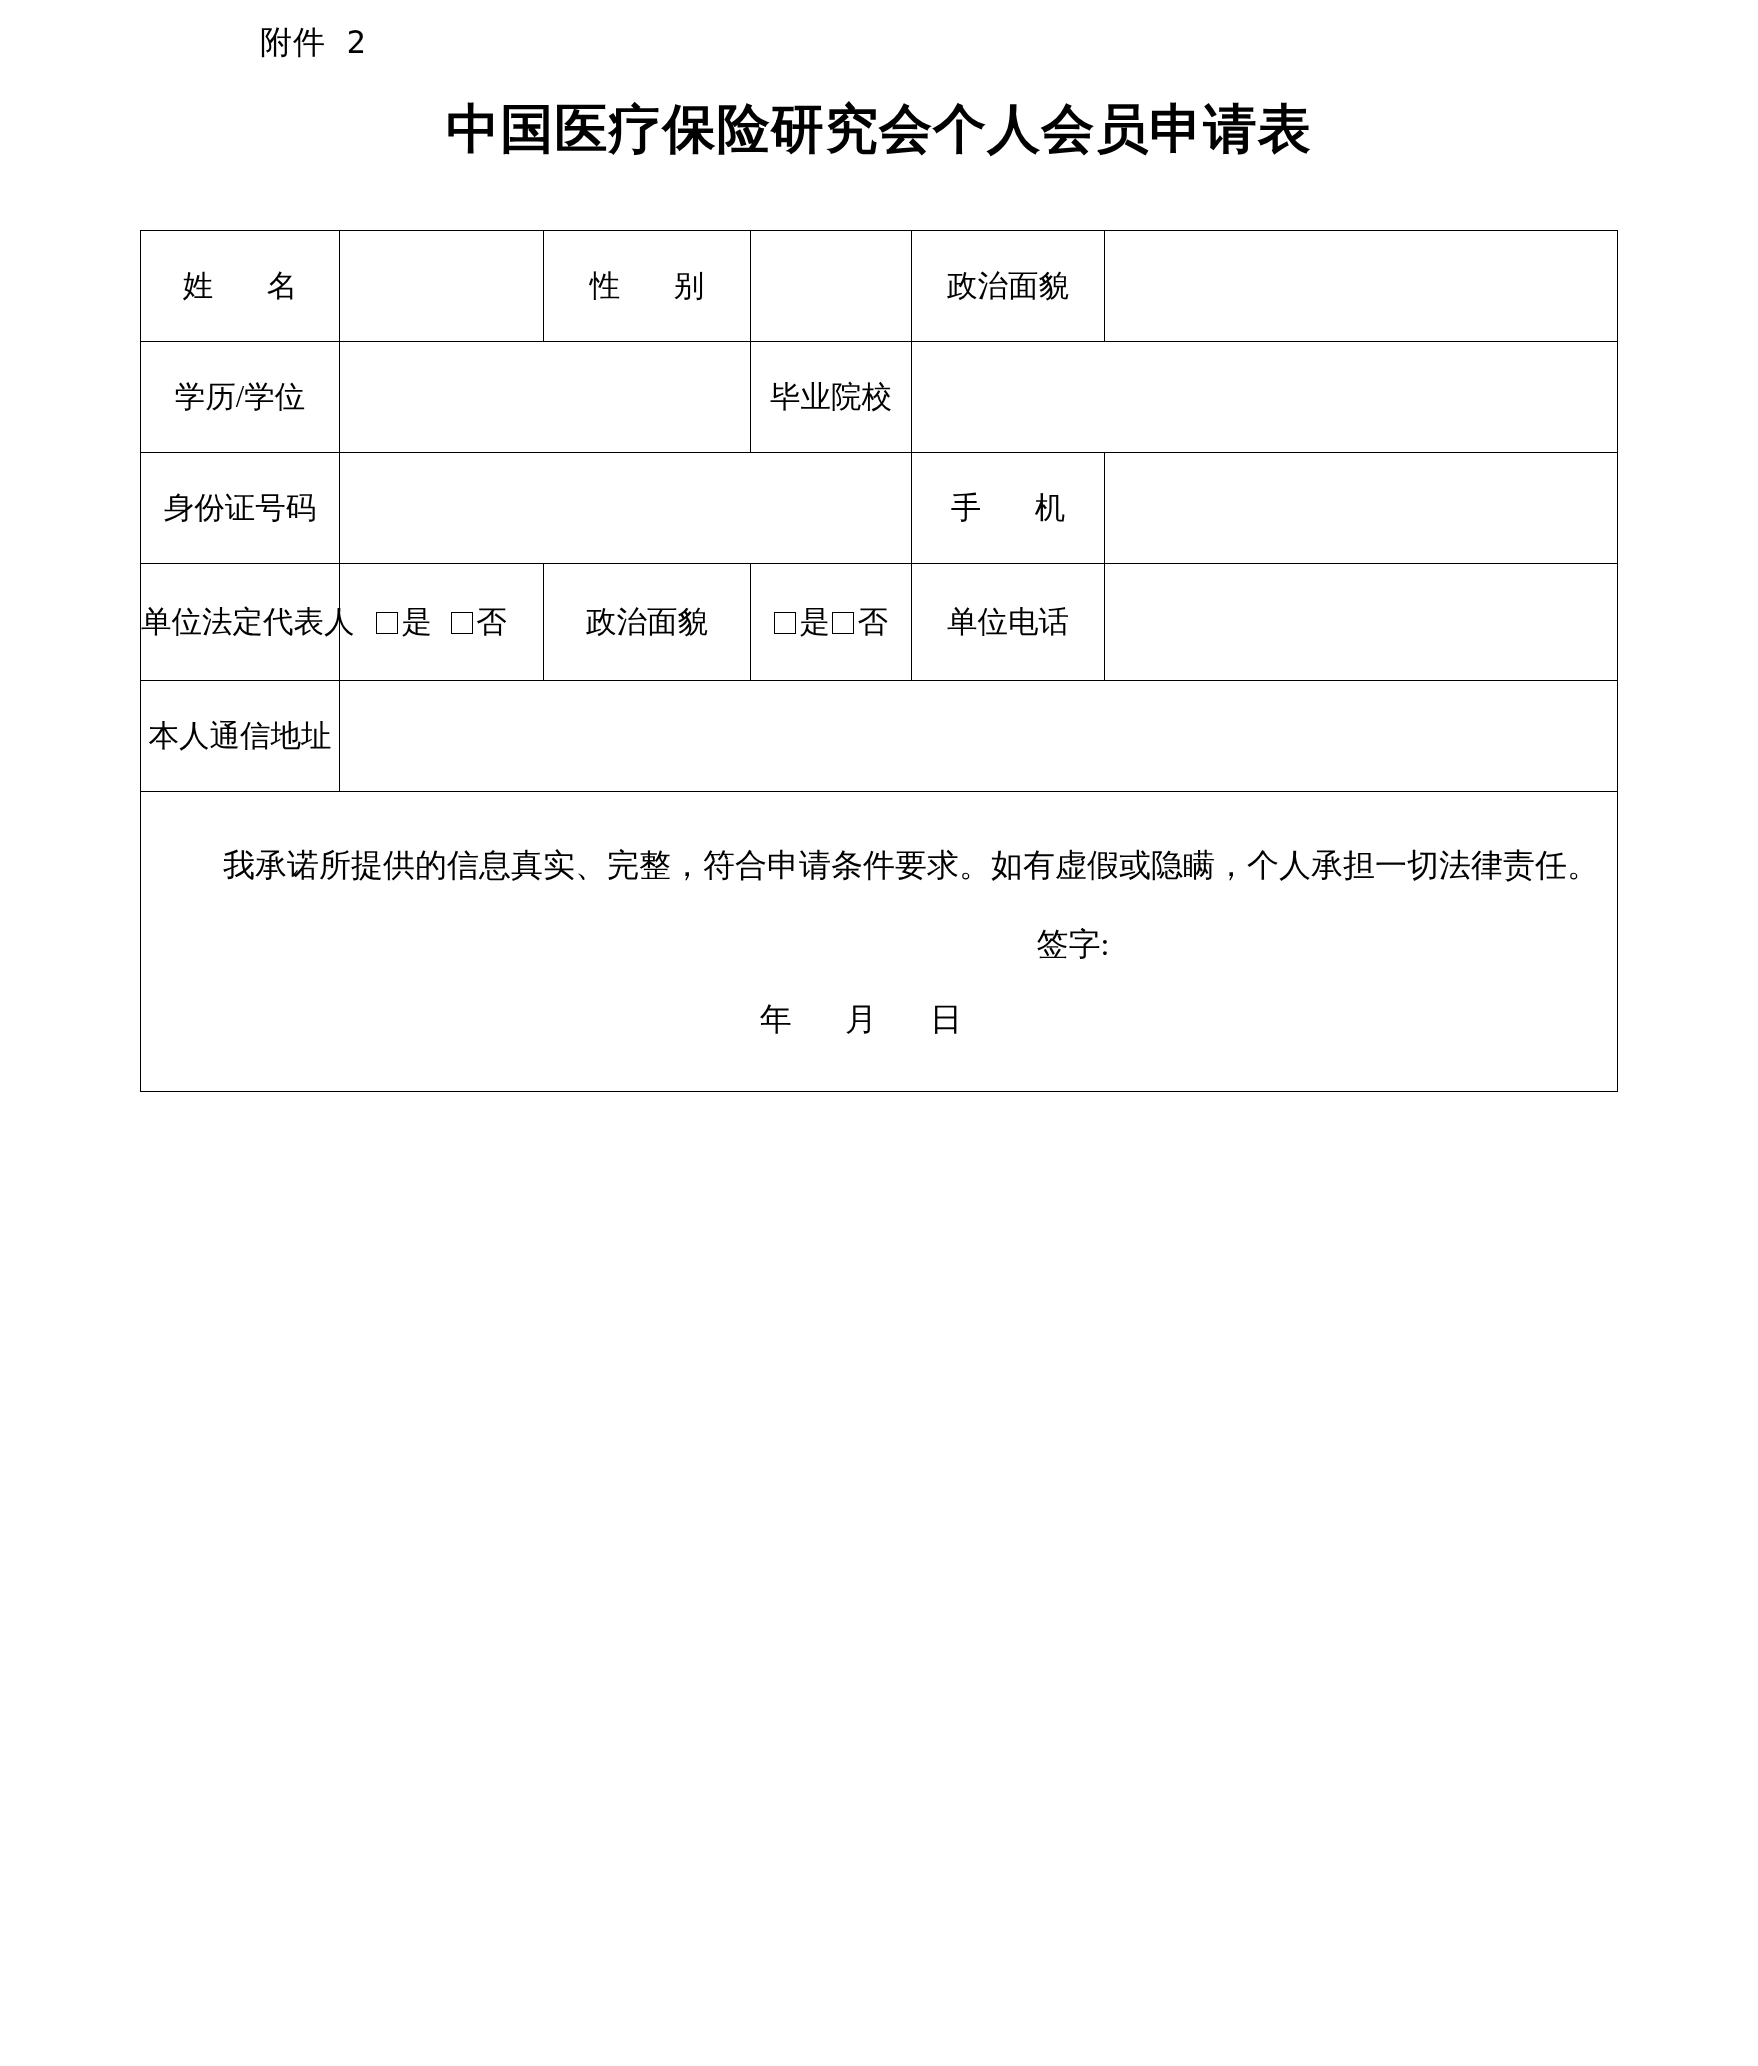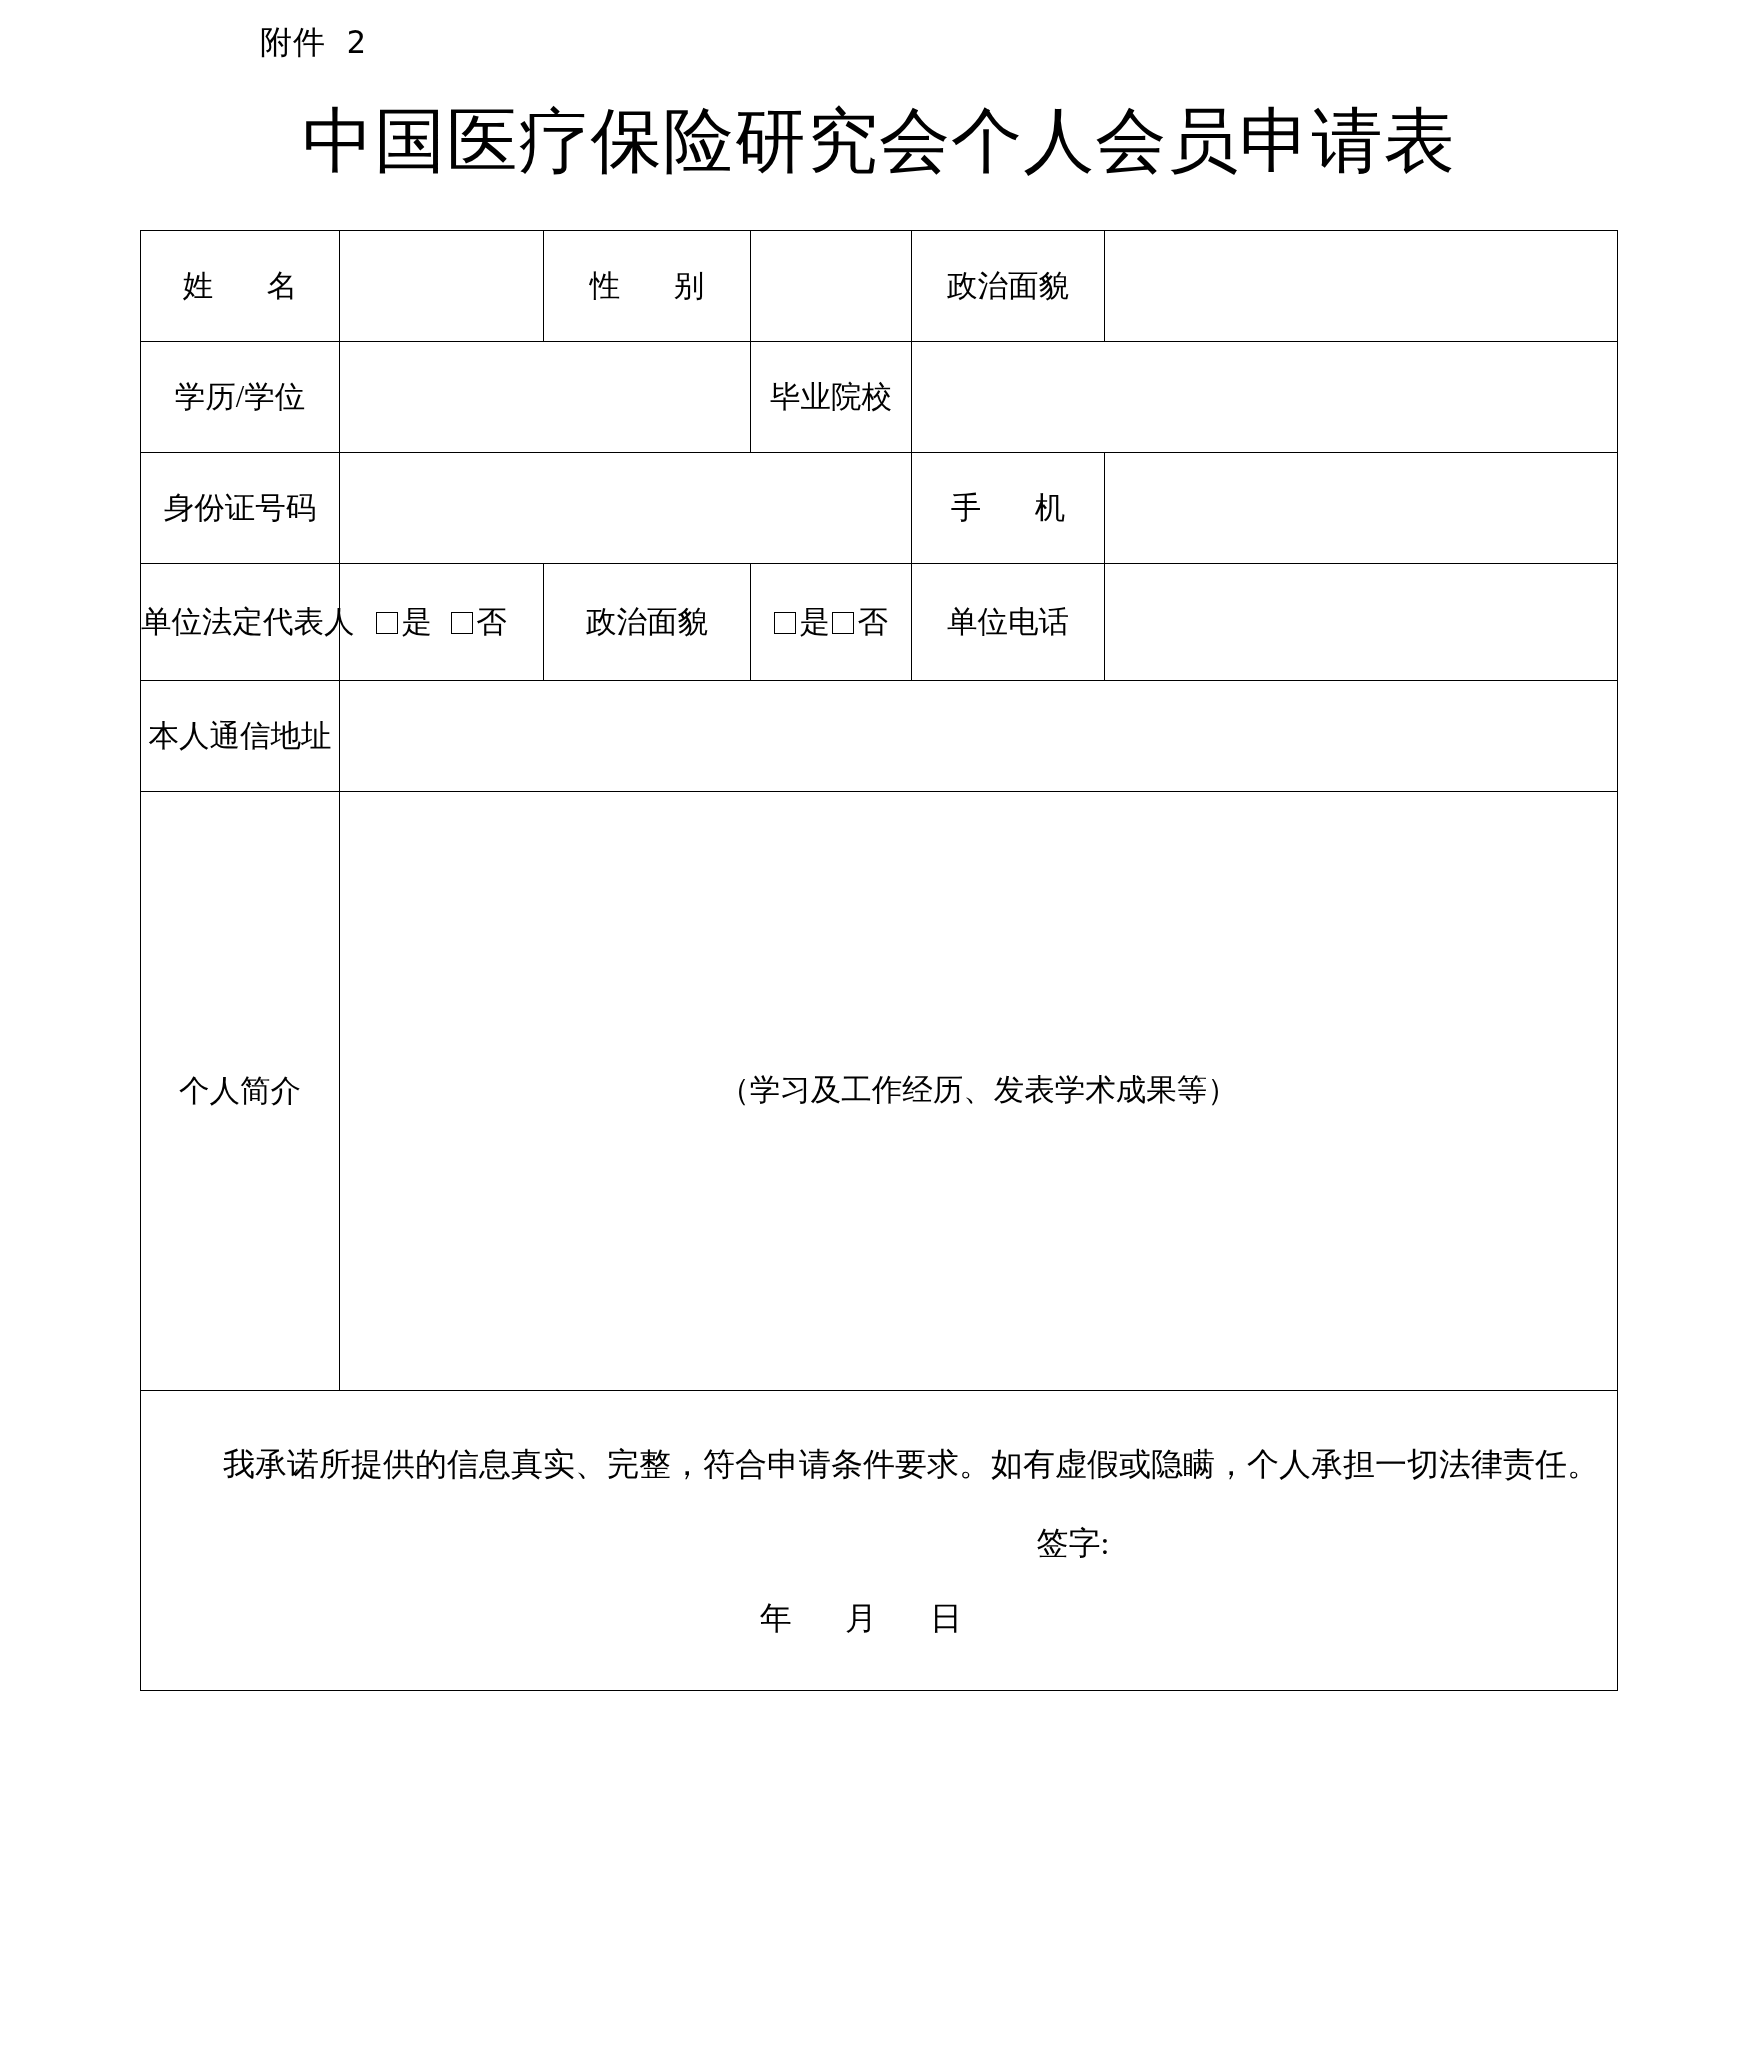--- a/index.html
+++ b/index.html
@@ -31,22 +31,22 @@
     letter-spacing: 1.1px;
     white-space: nowrap;
   }
   .doc-title {
     position: absolute;
     left: 0;
     right: 0;
     top: 94px;
     text-align: center;
     font-family: "DejaVu Serif", serif;
-    font-weight: normal;
-    font-size: 71px;
+    font-weight: bold;
+    font-size: 53px;
     letter-spacing: 1.1px;
   }
   table.form {
     position: absolute;
     left: 140px;
     top: 230px;
     width: 1477px;
     border-collapse: collapse;
     table-layout: fixed;
   }
@@ -174,26 +174,20 @@
       </td>
       <td><span class="lbl">单位电话</span></td>
       <td></td>
     </tr>
 
     <tr class="h-row">
       <td><span class="lbl">本人通信地址</span></td>
       <td colspan="5"></td>
     </tr>
 
-    <tr>
-      <td class="bio-label-cell"><span class="lbl">个人简介</span></td>
-      <td colspan="5" class="bio-content-cell">
-        <div class="bio-hint">（学习及工作经历、发表学术成果等）</div>
-      </td>
-    </tr>
 
     <tr>
       <td colspan="6" class="declaration-cell">
         <p class="decl-p">我承诺所提供的信息真实、完整，符合申请条件要求。如有虚假或隐瞒，个人承担一切法律责任。</p>
         <div class="sign-line">
           <span>签字:</span>
         </div>
         <div class="date-line">
           <span>年</span><span class="d-gap"></span><span>月</span><span class="d-gap"></span><span>日</span>
         </div>

